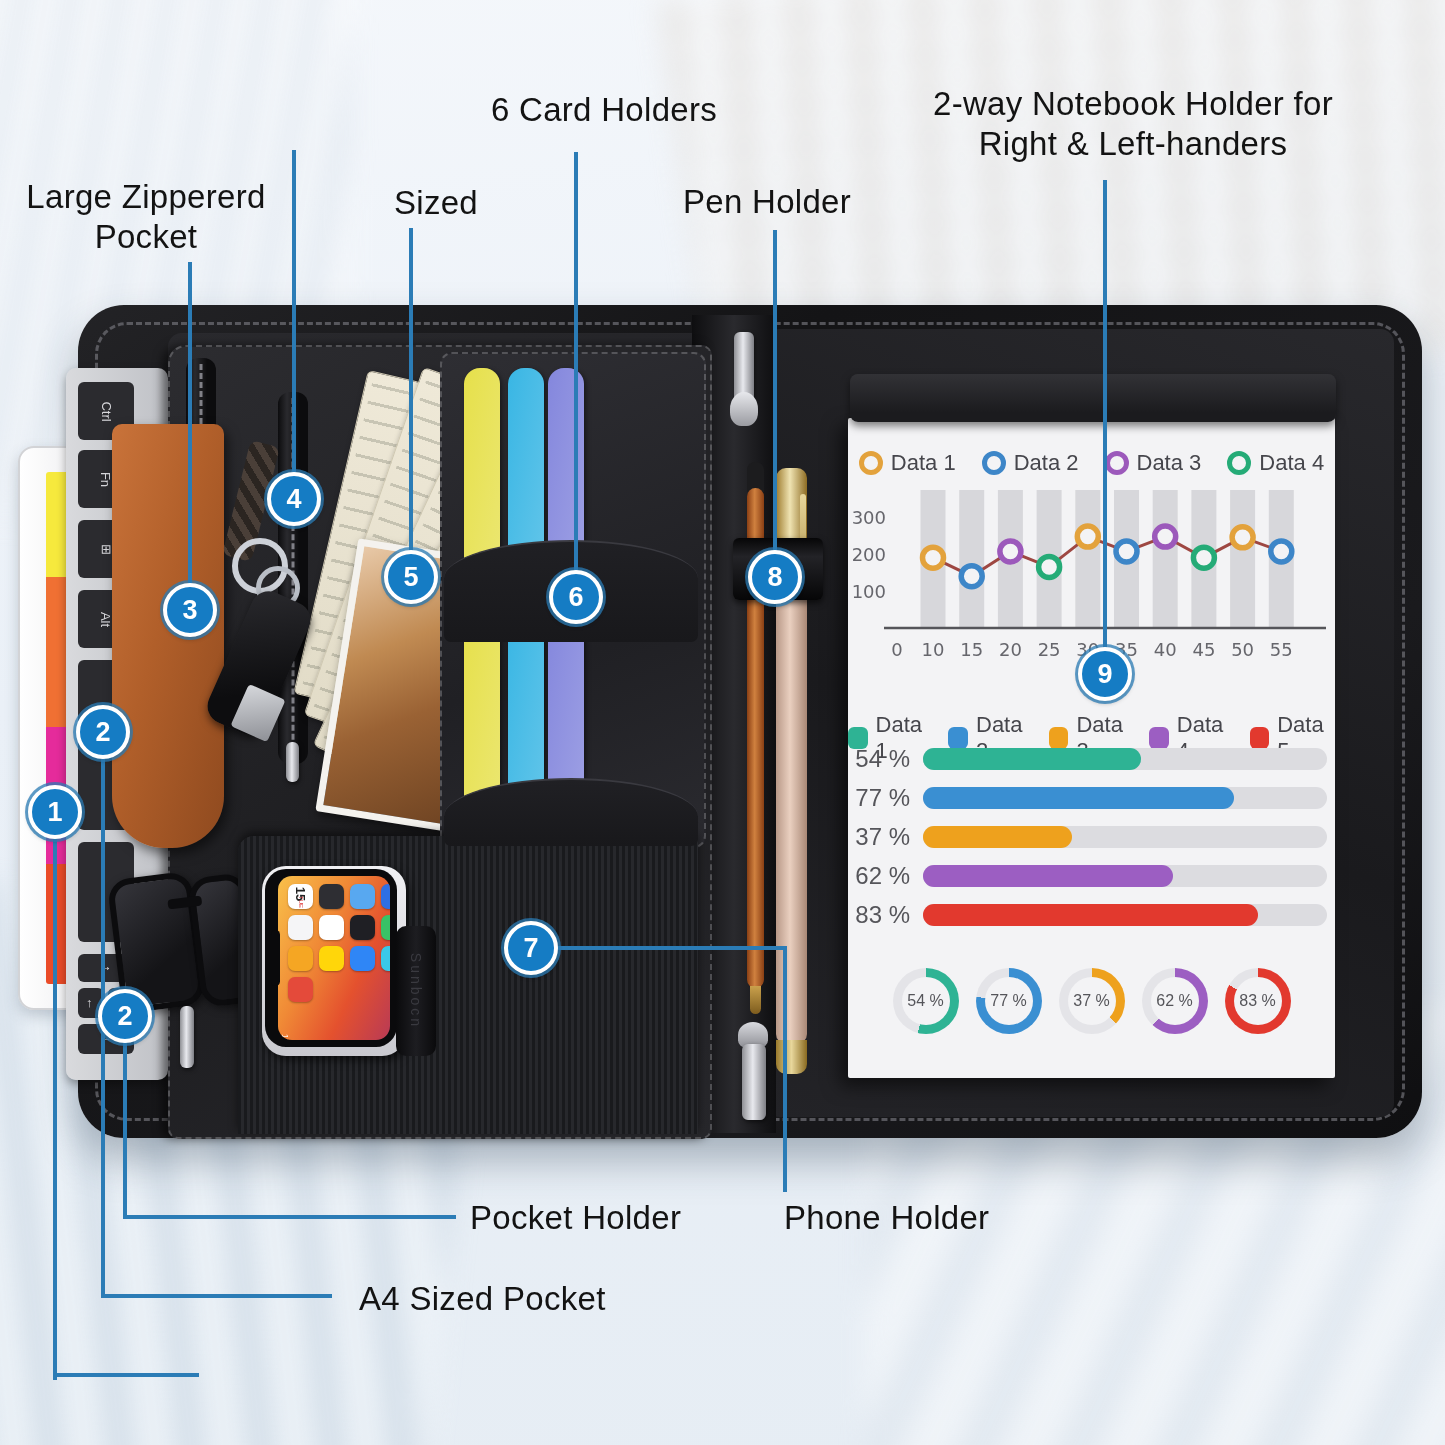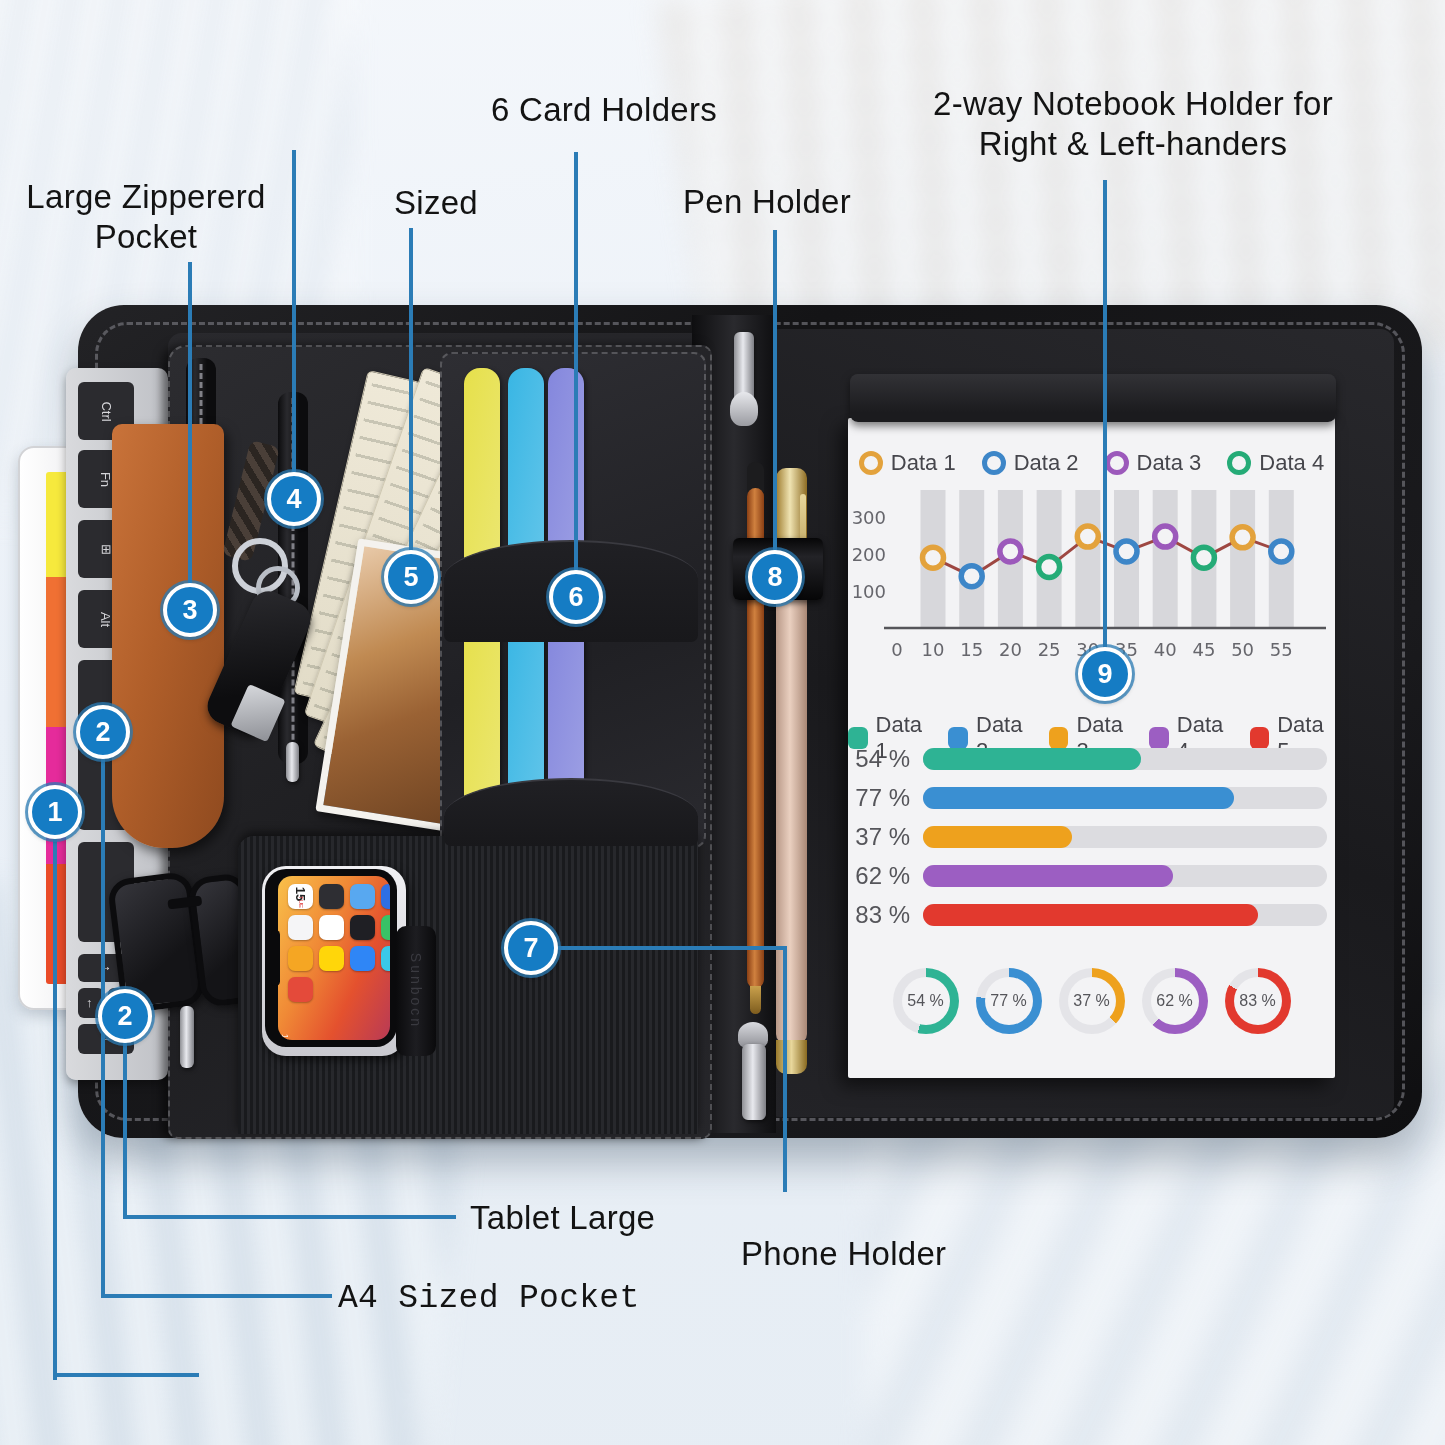--- a/index.html
+++ b/index.html
@@ -428,16 +428,16 @@
       <div class="badge" style="left: 531px; top: 948px; background: rgb(21, 124, 196);">7</div>
       <div class="badge" style="left: 775px; top: 577px; background: rgb(21, 124, 196);">8</div>
       <div class="badge" style="left: 1105px; top: 674px; background: rgb(21, 124, 196);">9</div>
     </div>
 
   <div class="lbl c" style="left:146px;top:177px;width:300px;">Large Zippererd Pocket</div>
   <div class="lbl c" style="left:436px;top:183px;">Sized</div>
   <div class="lbl c" style="left:604px;top:90px;width:320px;">6 Card Holders</div>
   <div class="lbl c" style="left:767px;top:182px;">Pen Holder</div>
   <div class="lbl c" style="left:1133px;top:84px;width:470px;">2-way Notebook Holder for Right &amp; Left-handers</div>
-  <div class="lbl" style="left:470px;top:1198px;">Tablet Large</div>
-  <div class="lbl" style="left:741px;top:1198px;margin-top:36px;">Phone Holder</div>
-  <div class="lbl" style="left:338px;top:1279px;font-family:Liberation Mono, monospace;">A4 Sized Pocket</div>
+  <div class="lbl" style="left:470px;top:1198px;">Pocket Holder</div>
+  <div class="lbl" style="left:784px;top:1198px;">Phone Holder</div>
+  <div class="lbl" style="left:359px;top:1279px;">A4 Sized Pocket</div>
 </div>
 
 </body></html>

